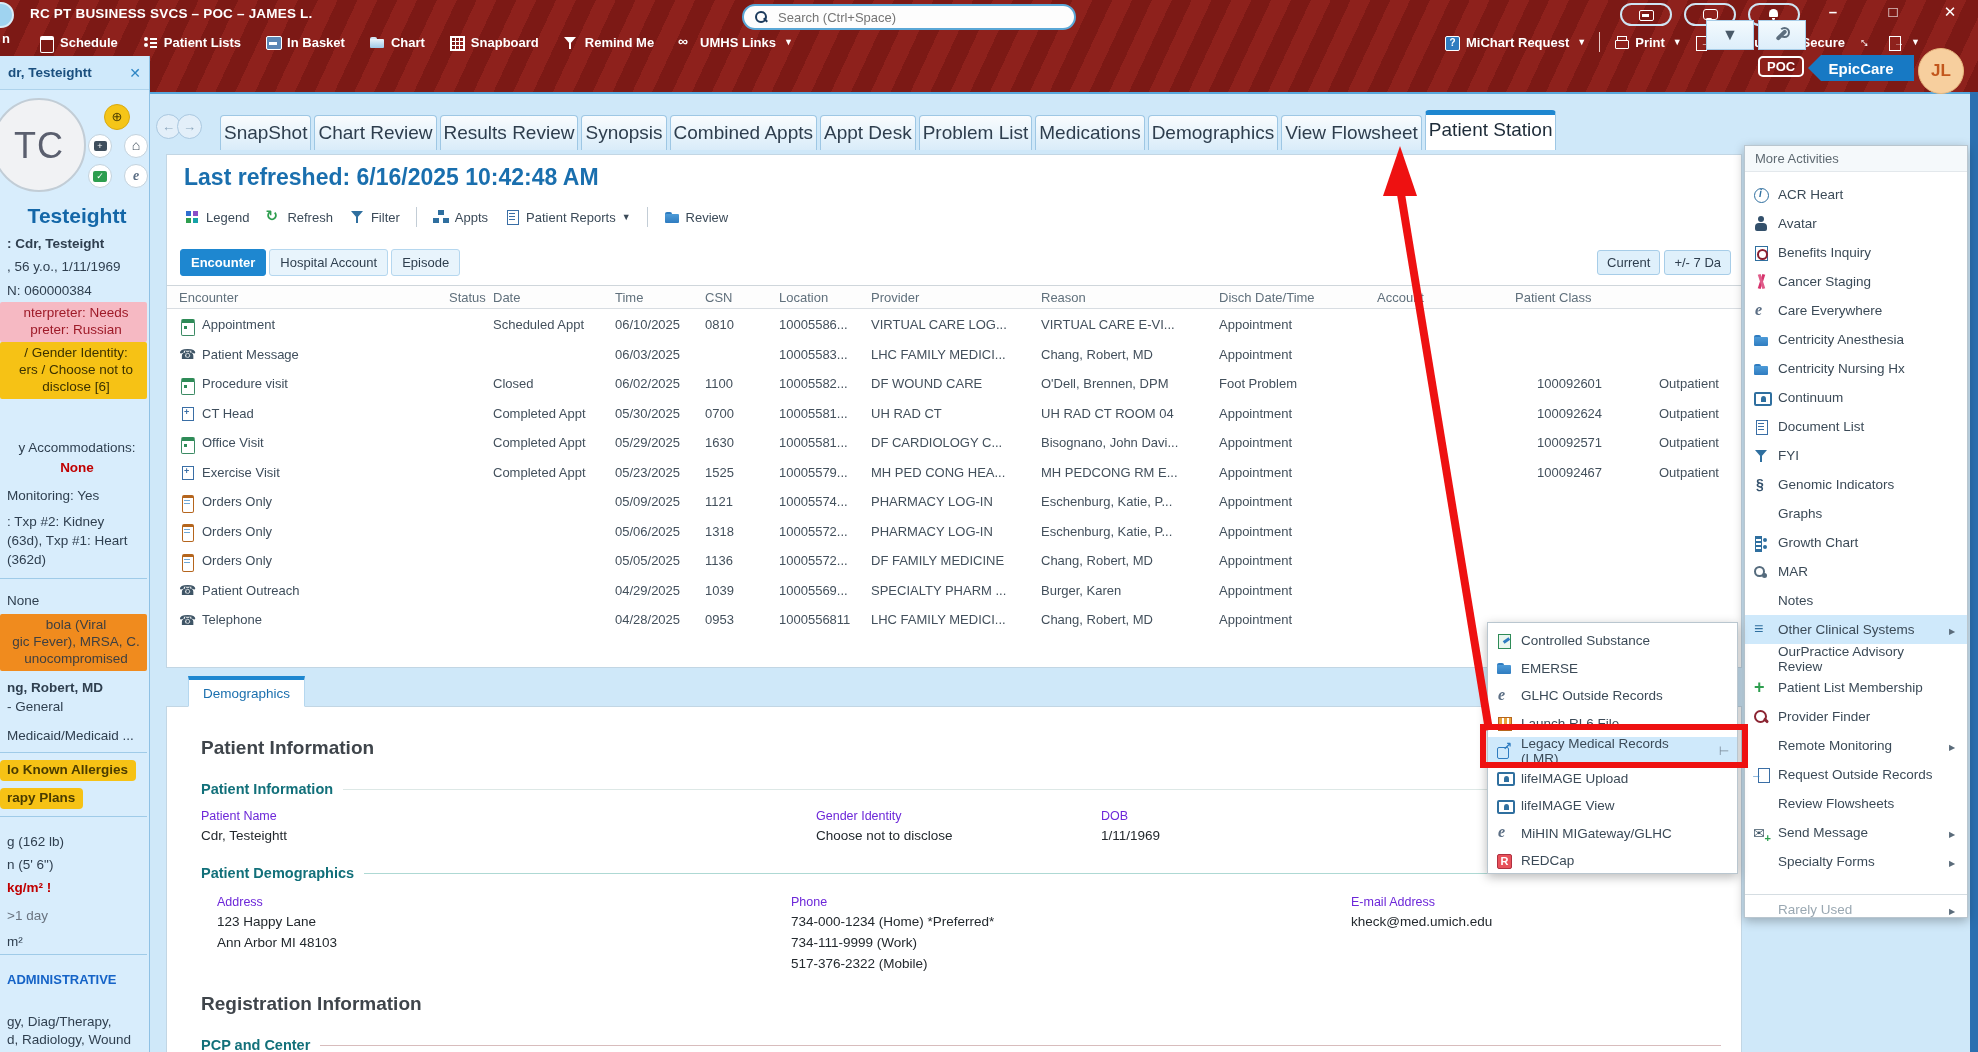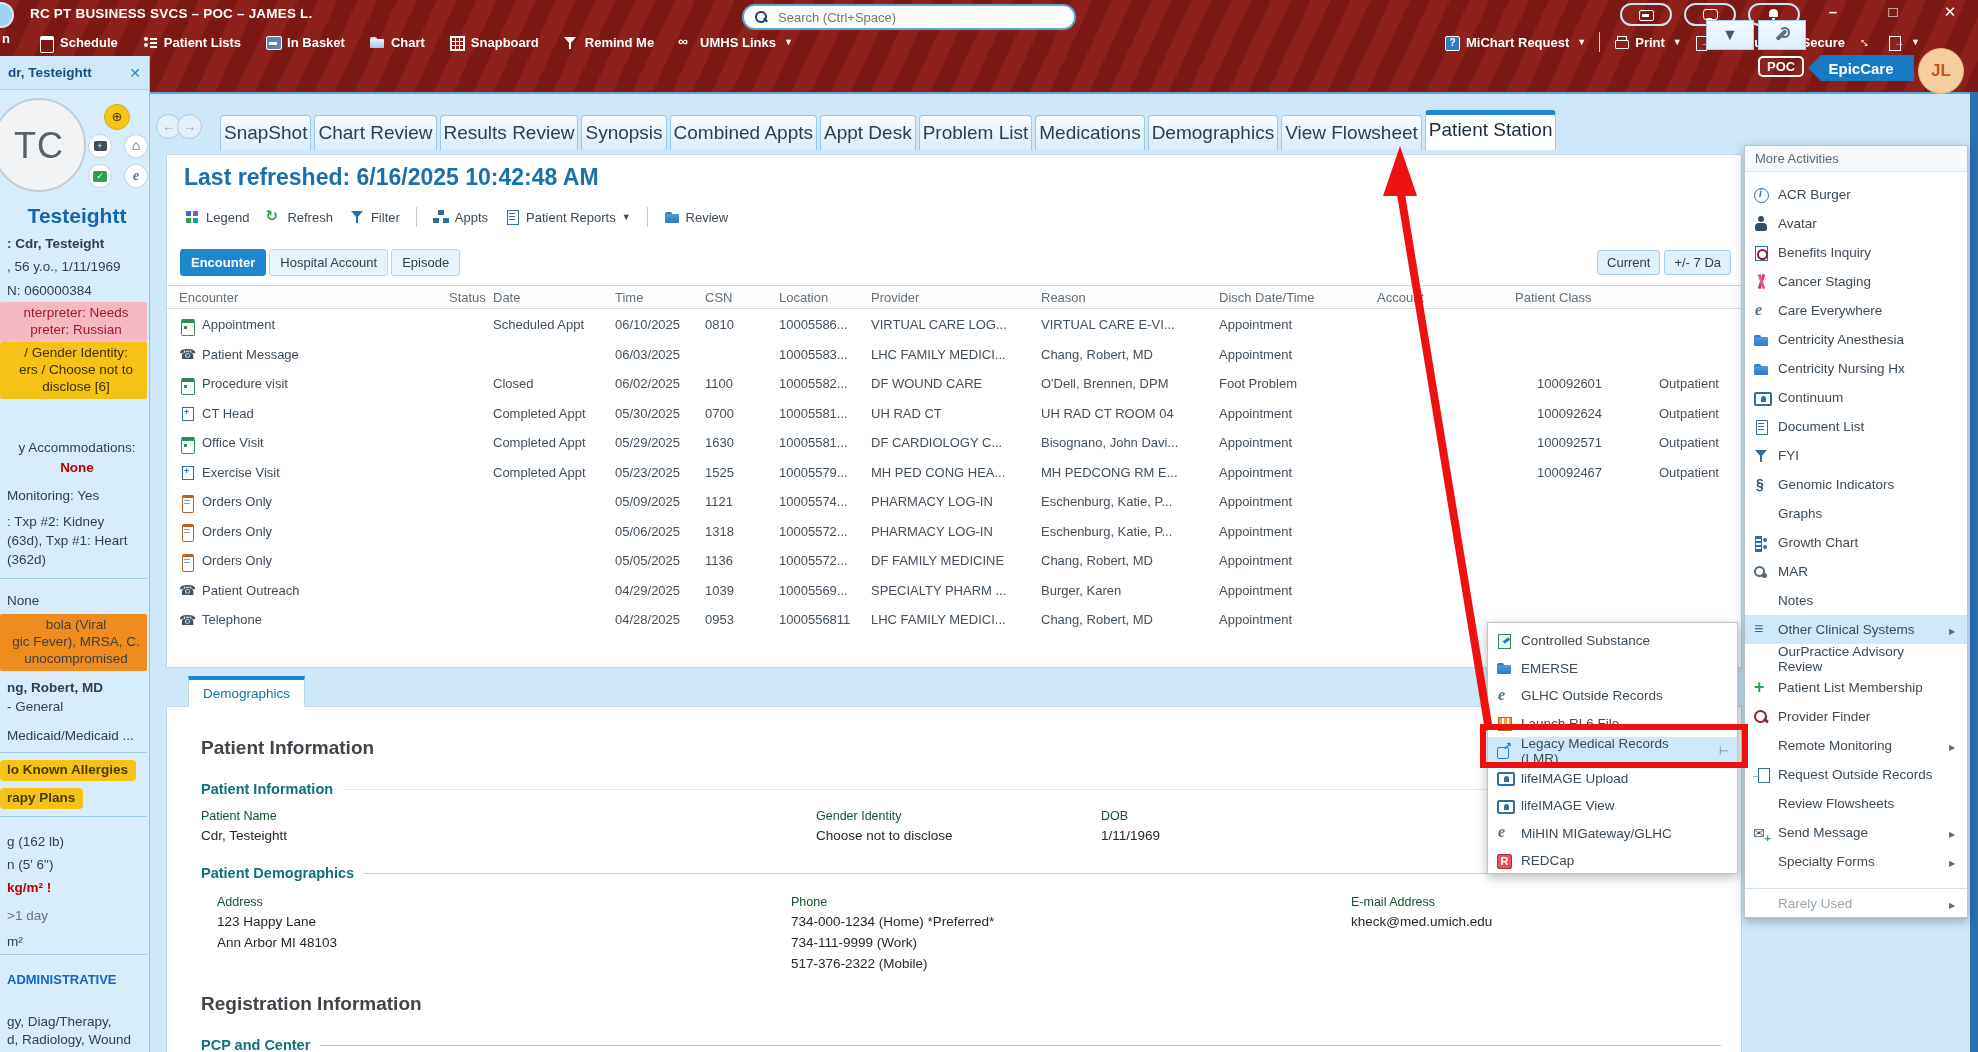--- a/index.html
+++ b/index.html
@@ -130,31 +130,31 @@
   .loadall{padding:3px 11px;font-size:13px;background:linear-gradient(#fdfdfd,#e8e8e8);border:1px solid #adb8c0;border-radius:2px;color:#333}
   .demo-tab{position:absolute;left:38px;top:582px;padding:6px 14px 5px;background:#fff;border:1px solid #b5d7ef;border-bottom-color:#fff;
     border-top:4px solid #1e87d0;font-size:13.5px;color:#1a6fae;z-index:2}
   .report-panel{left:16px;top:612px;width:1576px;height:348px}
   .h1{position:absolute;font-size:19px;font-weight:bold;color:#3f454b}
   .subh{position:absolute;display:flex;align-items:center;font-size:14.5px;font-weight:bold;color:#12707a;right:20px}
   .subh::after{content:"";flex:1;border-top:1px solid #aed9d4;margin-left:10px}
   .subh[data-line="faint"]::after{border-top-color:#dde8e6}
   .subh[data-line="pink"]::after{border-top-color:#d8bcbc}
   .fld{position:absolute;font-size:13.5px;color:#23292e;line-height:1.55}
-  .fld .lbl{color:#14532d;font-size:12.5px}
+  .fld .lbl{color:#6d28d9;font-size:12.5px}
 
   
   .menu{position:absolute;left:1744px;top:145px;width:224px;height:773px;background:#fff;border:1px solid #b9c6cf;
     box-shadow:0 3px 10px rgba(0,0,0,.28);z-index:20}
   .menu-h{height:26px;line-height:26px;padding:0 10px;color:#5f6a72;font-size:13px;background:#f5f9fb;border-bottom:1px solid #e3e8ec}
   .menu-items{padding-top:8px}
   .mi{height:29px;display:flex;align-items:center;gap:9px;padding:0 8px;font-size:13.5px;color:#3b4a57;cursor:default}
   .mi[data-highlighted]{background:#cfe9fb}
   .mi[data-disabled]{color:#9aa8b2}
-  .mi[data-separated]{border-top:1px solid #d5dde2;margin-top:12px}
+  .mi[data-separated]{border-top:1px solid #d5dde2;margin-top:18px}
   .mi-arrow{margin-left:auto;width:10px}
   .mi[data-arrow] .mi-arrow::before{content:"▶";font-size:8px;color:#5a6b7a}
   .submenu{position:absolute;left:1487px;top:622px;width:251px;height:252px;background:#fff;border:1px solid #b9c6cf;
     box-shadow:0 3px 10px rgba(0,0,0,.28);z-index:25;padding-top:4px}
   .smi{height:27.5px;display:flex;align-items:center;gap:9px;padding:0 8px;font-size:13.5px;color:#3b4a57;cursor:default}
   .smi[data-highlighted]{background:#cfe9fb}
   .pin{margin-left:auto;color:#7a8a99;font-size:12px;display:none;transform:scaleX(-1)}
   .smi[data-pin] .pin{display:inline}
 
   
@@ -697,21 +697,21 @@
   <div class="topright-btn" style="left:1706px">▼</div>
   <div class="topright-btn" style="left:1758px">
       <span class="wrench"></span>
     </div>
 
   <div class="menu">
     <div class="menu-h">More Activities</div>
     <div class="menu-items">
         <div class="mi">
     <span class="ic" data-icon="info"></span>
-    <span>ACR Burger</span>
+    <span>ACR Heart</span>
     <span class="mi-arrow"></span>
   </div>
         <div class="mi">
     <span class="ic" data-icon="person"></span>
     <span>Avatar</span>
     <span class="mi-arrow"></span>
   </div>
         <div class="mi">
     <span class="ic" data-icon="benefits"></span>
     <span>Benefits Inquiry</span>

